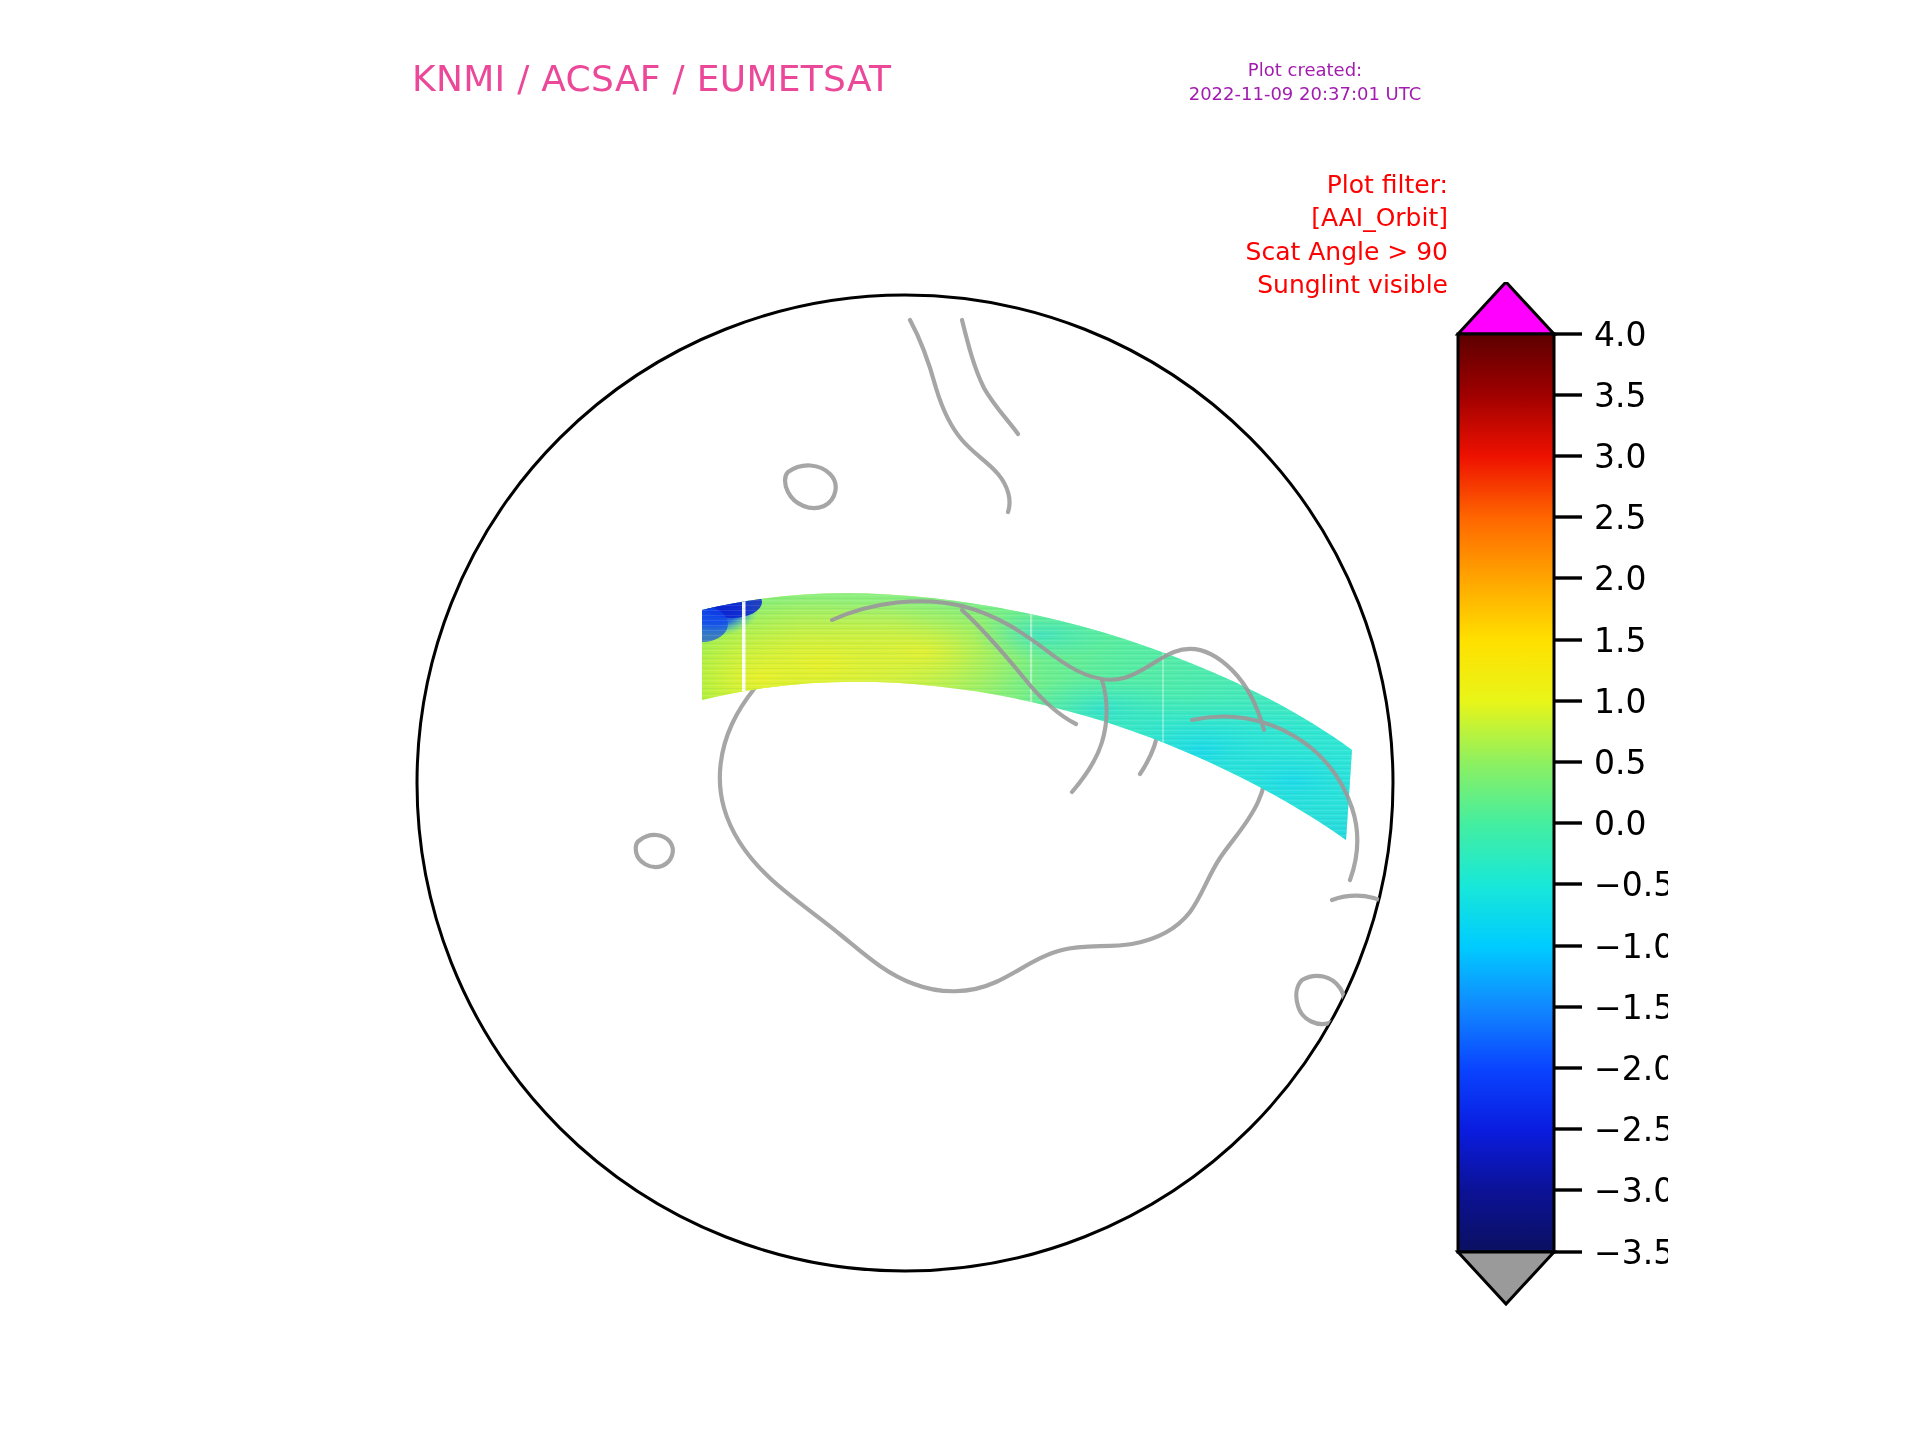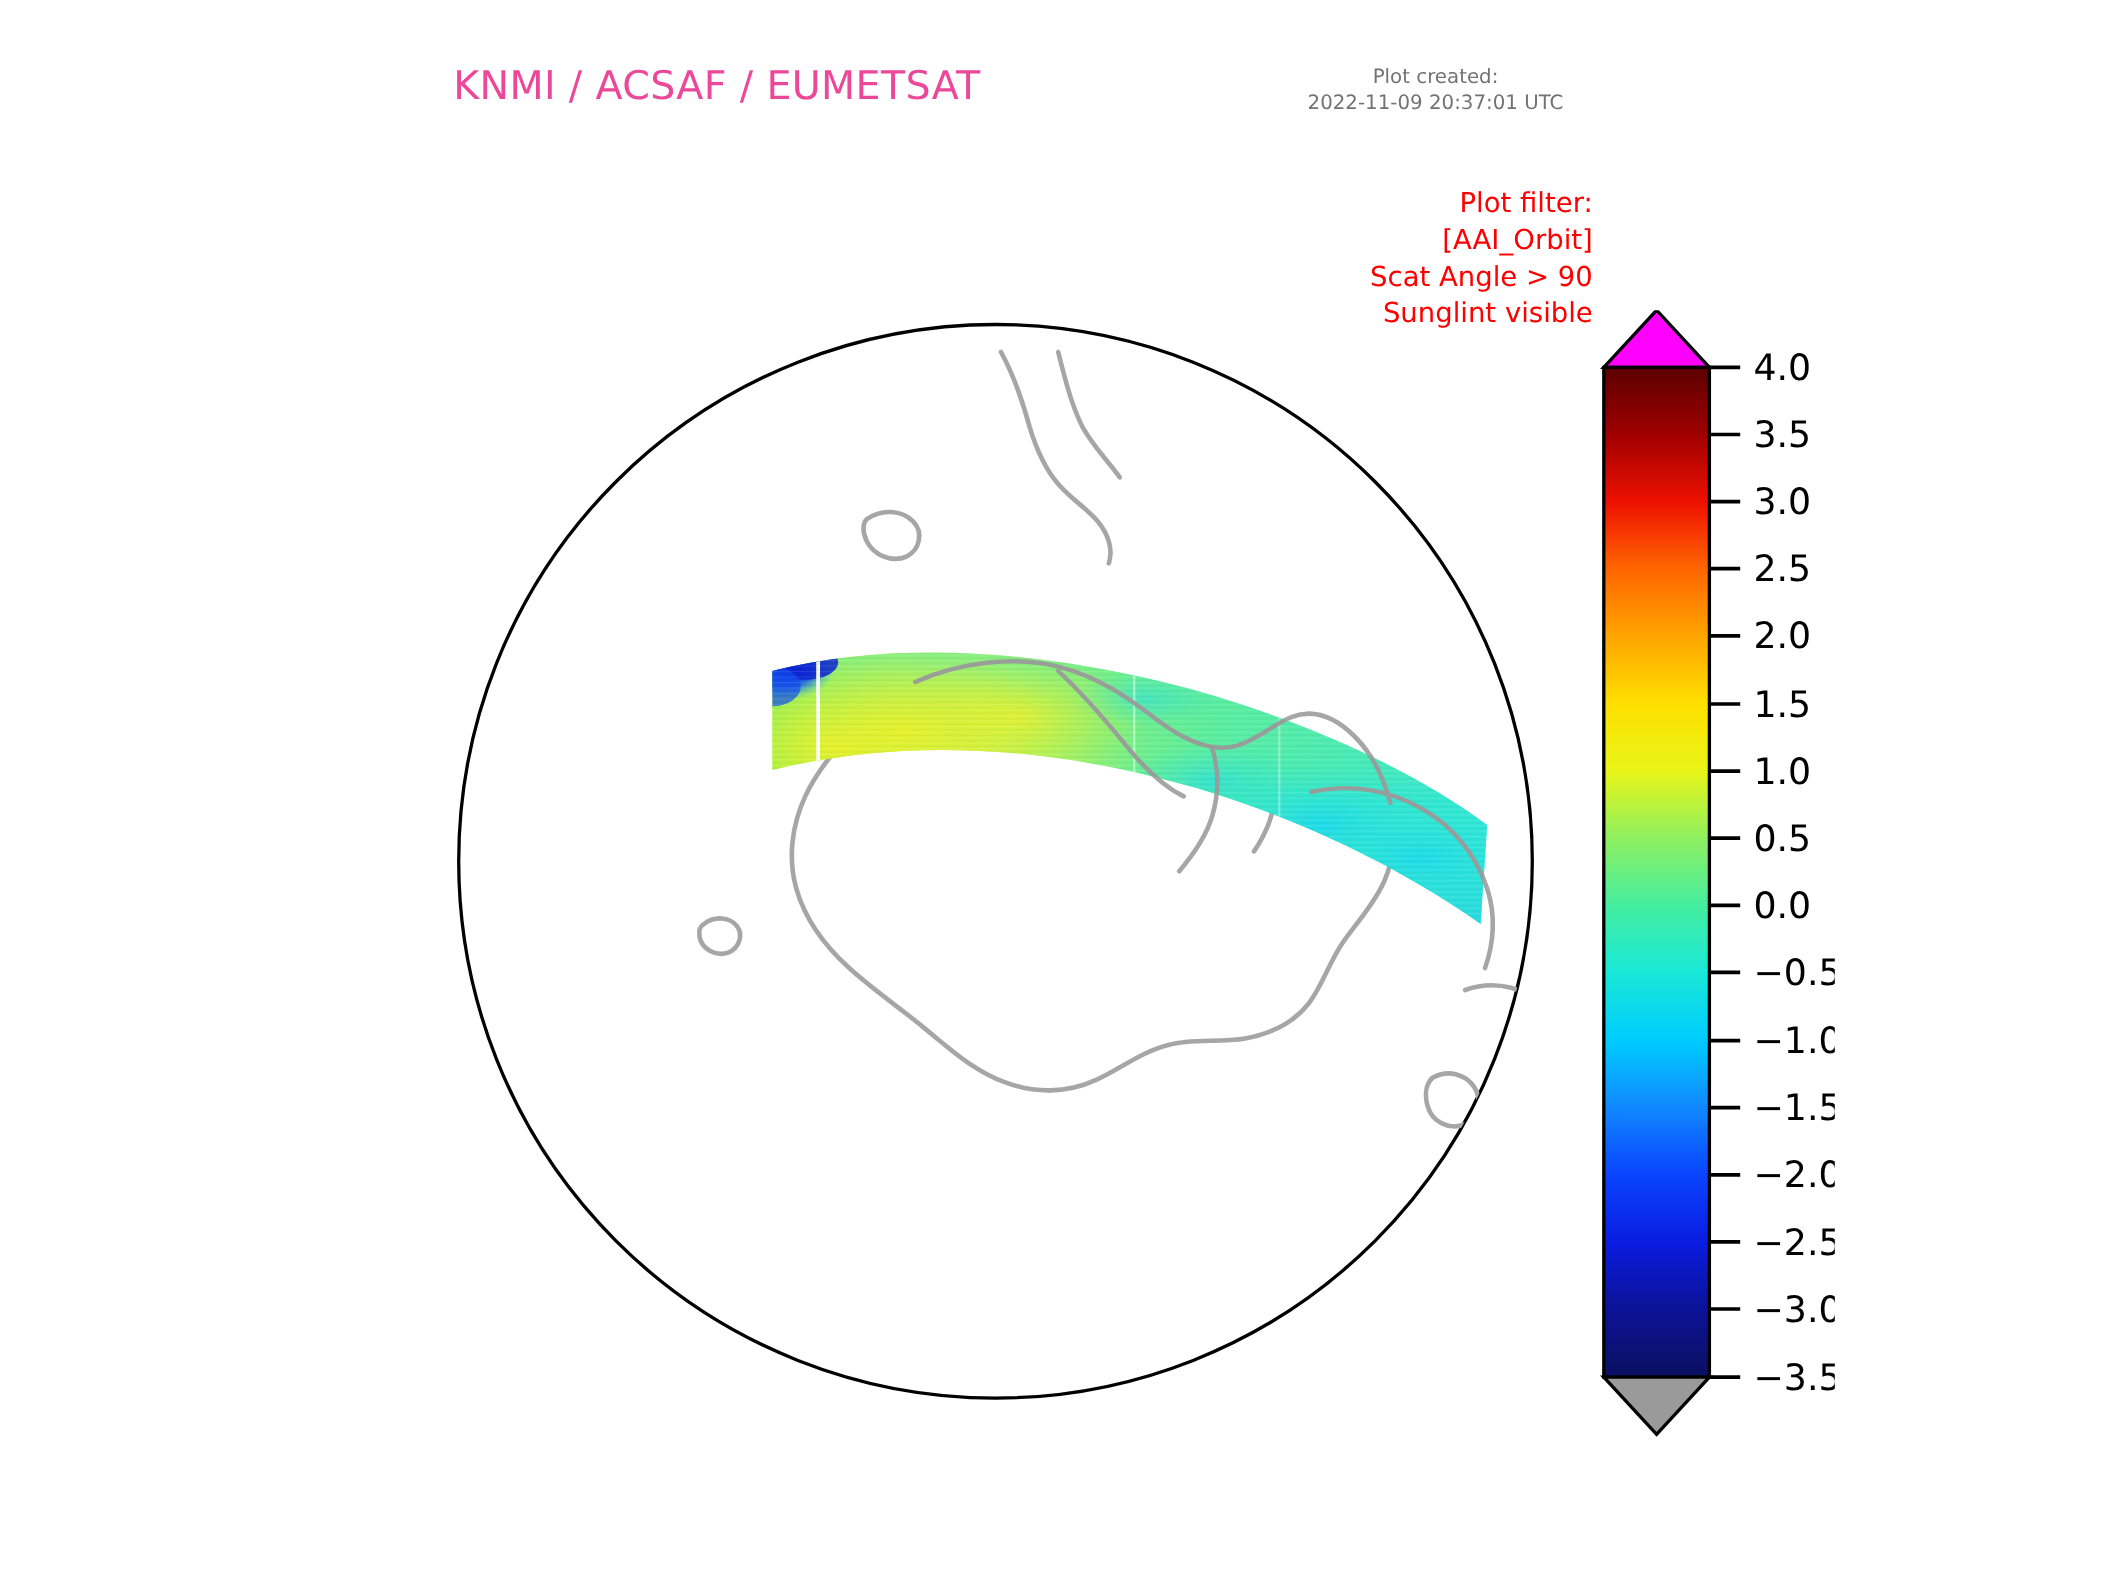--- a/index.html
+++ b/index.html
@@ -31,21 +31,21 @@
     letter-spacing: 0.3px;
   }
 
   .created-block {
     position: absolute;
     left: 1160px;
     top: 58px;
     width: 290px;
     text-align: center;
     font-size: 18px;
-    color: #737373;
+    color: #a21caf;
     line-height: 1.32;
   }
 
   .title-block {
     position: absolute;
     left: 412px;
     top: 142px;
     font-size: 31px;
     color: #000000;
     line-height: 1.28;

